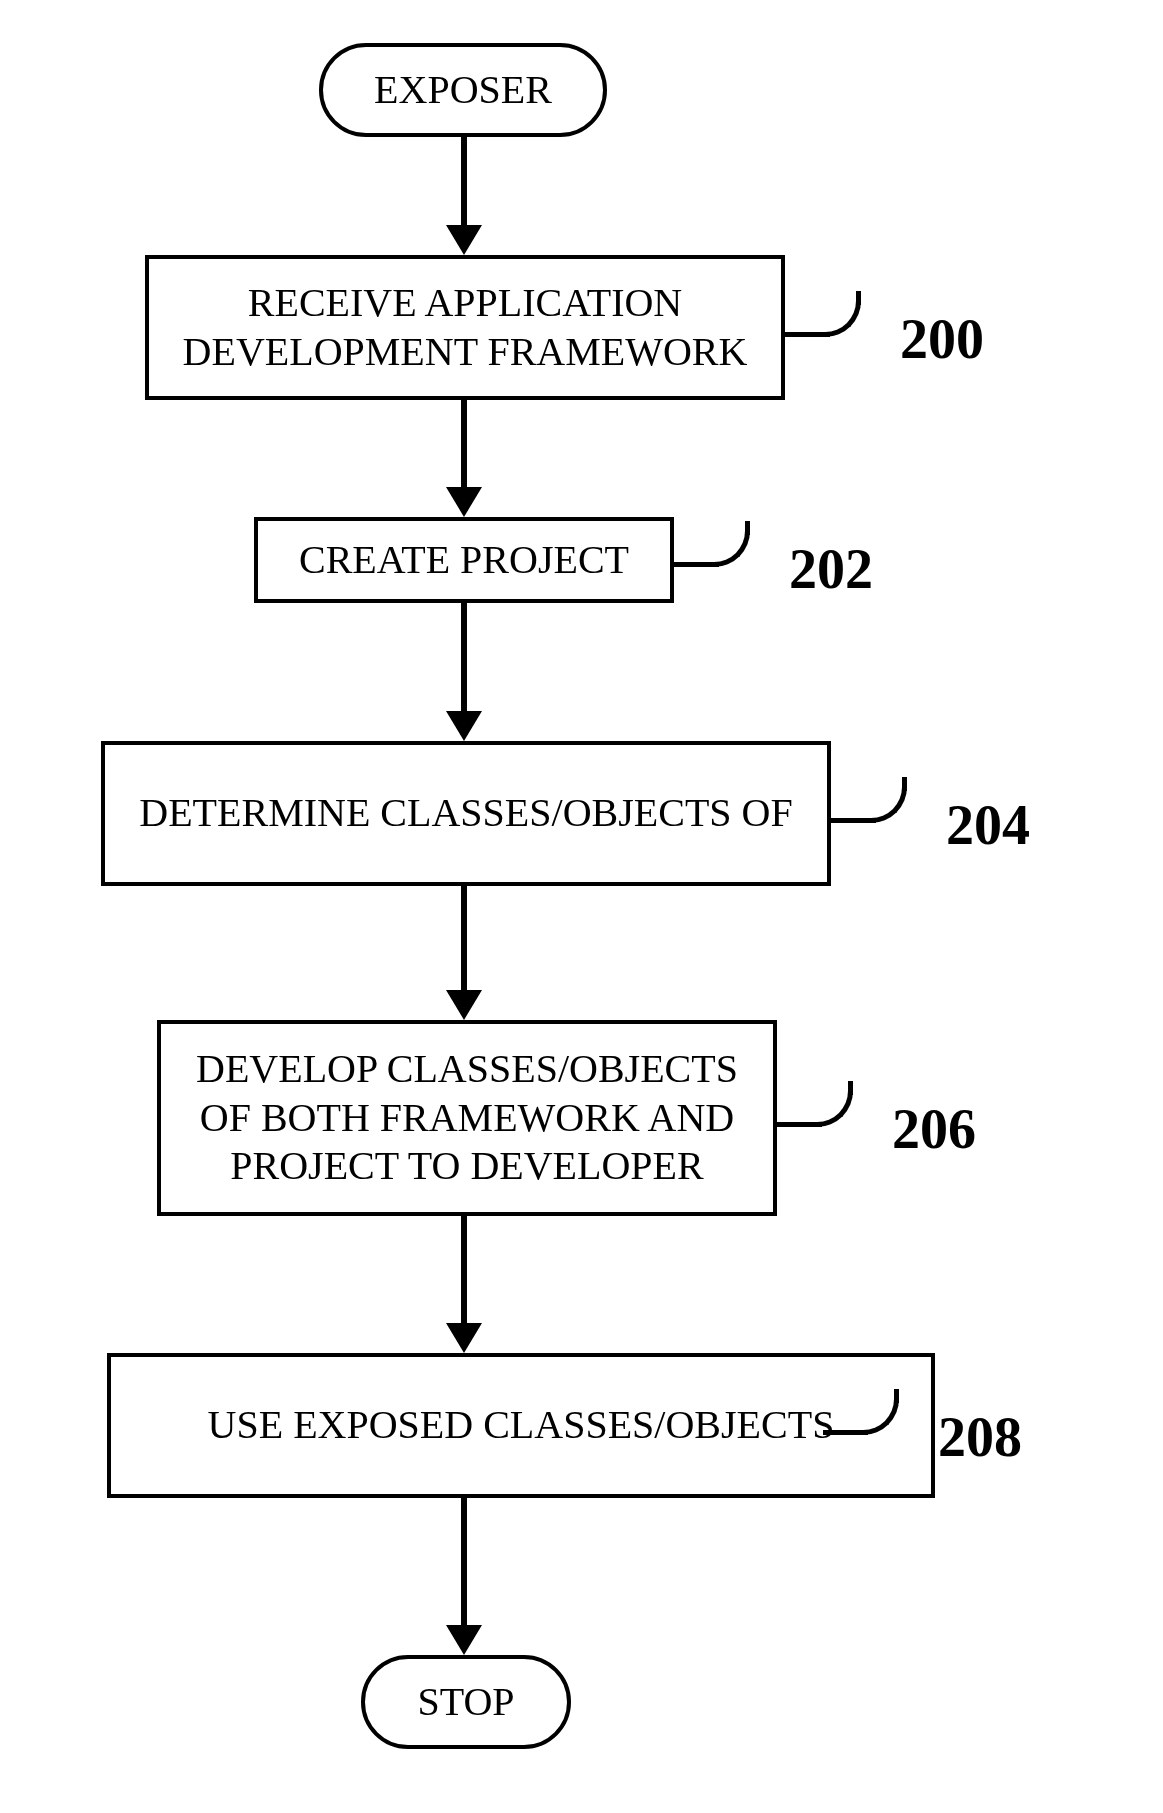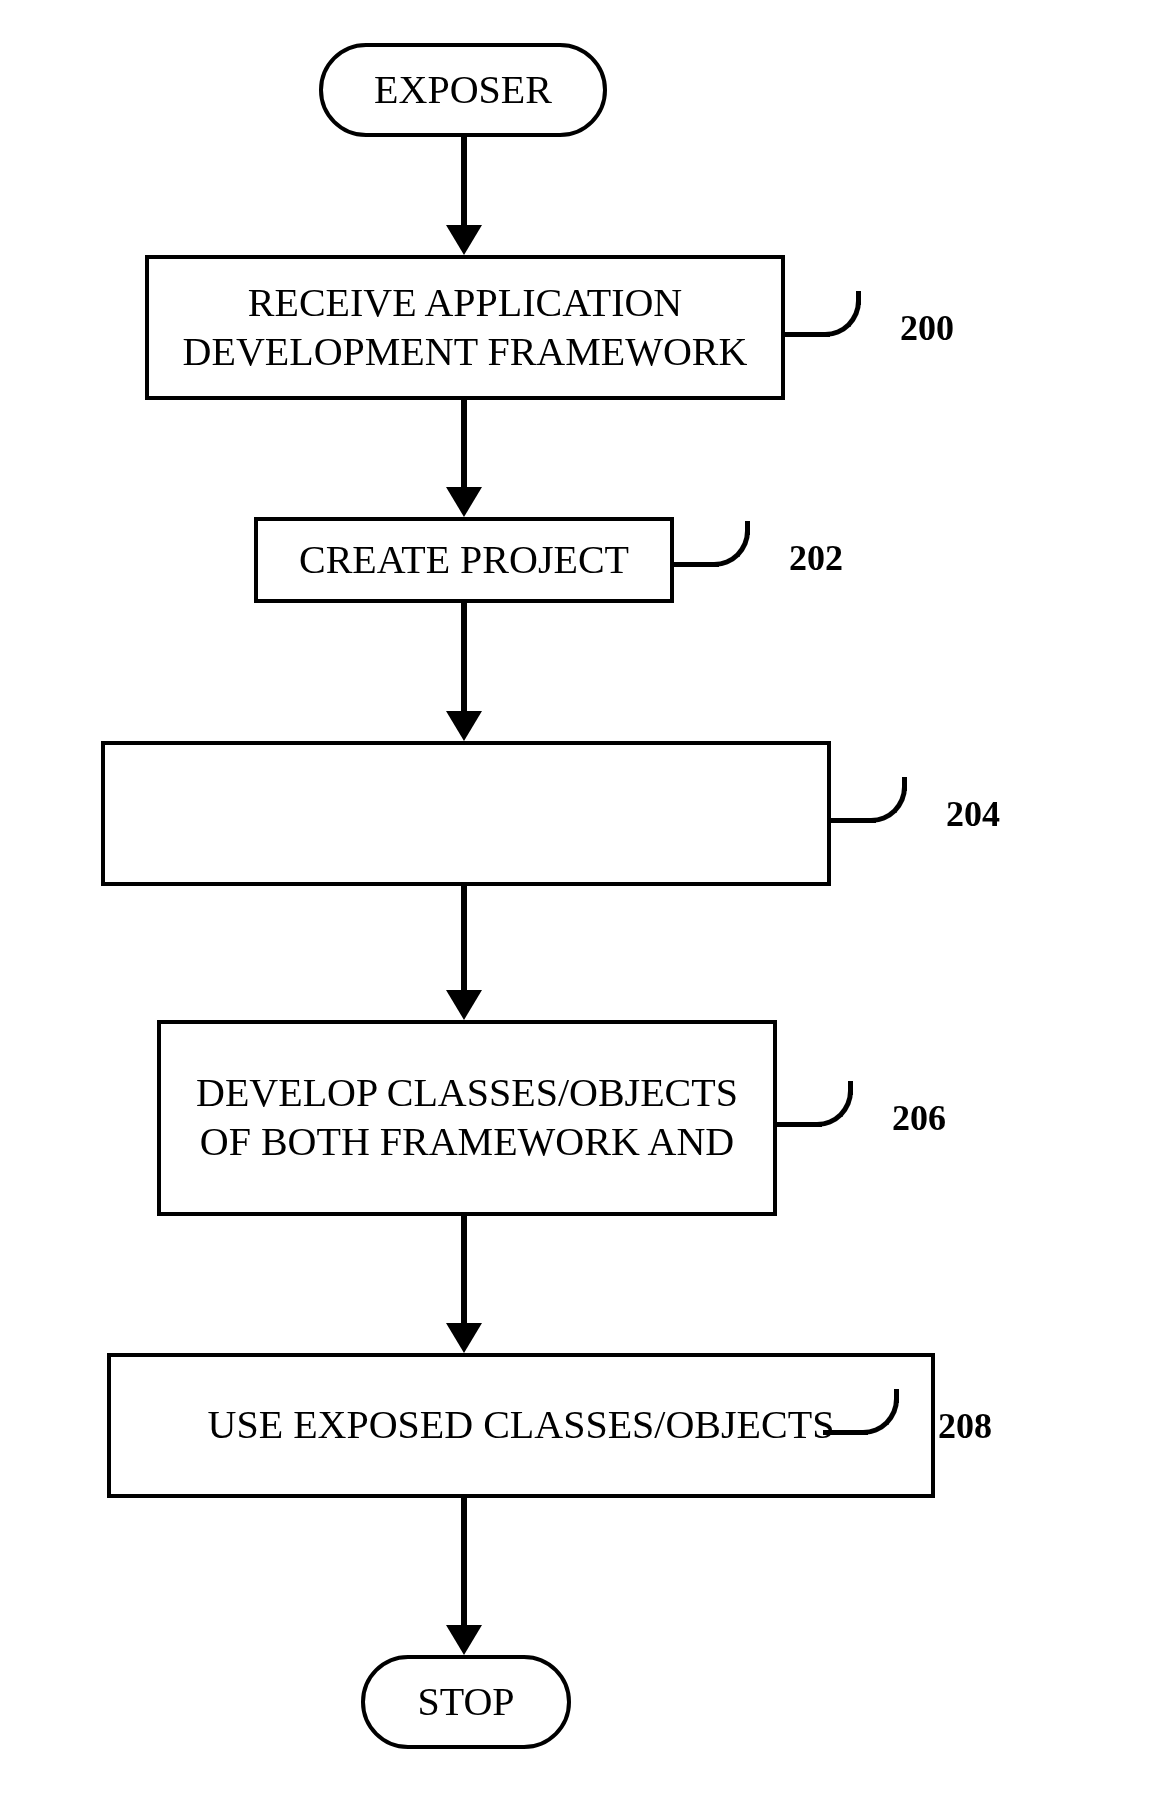--- a/index.html
+++ b/index.html
@@ -15,21 +15,21 @@
     justify-content: center;
     text-align: center;
     font-size: 40px;
     line-height: 1.22;
     padding: 6px 16px;
   }
   .terminator { border-radius: 999px; }
 
   .ref {
     position: absolute;
-    font-size: 36px;
+    font-size: 56px;
     font-weight: 700;
   }
 
   .arrow-line {
     position: absolute;
     width: 6px;
     background: #000;
     left: 0;
   }
   .arrow-head {
@@ -83,33 +83,34 @@
   <span>CREATE PROJECT</span>
 </div>
 
 <div class="callout-h" style="left:674px; top:562px; width:45px;"></div>
 <div class="callout-curve" style="left:714px; top:531px;"></div>
 <div class="callout-cap" style="left:745px; top:521px; height:14px;"></div>
 <div class="ref" style="left:789px; top:537px;">202</div>
 
 <div class="node" style="left:101px; top:741px; width:730px; height:145px;">
   <div>
-    <br>
+    <span>DETERMINE CLASSES/OBJECTS OF</span><br>
   </div>
 </div>
 
 <div class="callout-h" style="left:831px; top:818px; width:45px;"></div>
 <div class="callout-curve" style="left:871px; top:787px;"></div>
 <div class="callout-cap" style="left:902px; top:777px; height:14px;"></div>
 <div class="ref" style="left:946px; top:793px;">204</div>
 
 <div class="node" style="left:157px; top:1020px; width:620px; height:196px;">
   <div>
     <span>DEVELOP CLASSES/OBJECTS</span><br>
     <span>OF BOTH FRAMEWORK AND</span><br>
+    <span>PROJECT TO DEVELOPER</span>
   </div>
 </div>
 
 <div class="callout-h" style="left:777px; top:1122px; width:45px;"></div>
 <div class="callout-curve" style="left:817px; top:1091px;"></div>
 <div class="callout-cap" style="left:848px; top:1081px; height:14px;"></div>
 <div class="ref" style="left:892px; top:1097px;">206</div>
 
 <div class="node" style="left:107px; top:1353px; width:828px; height:145px;">
   <div>

